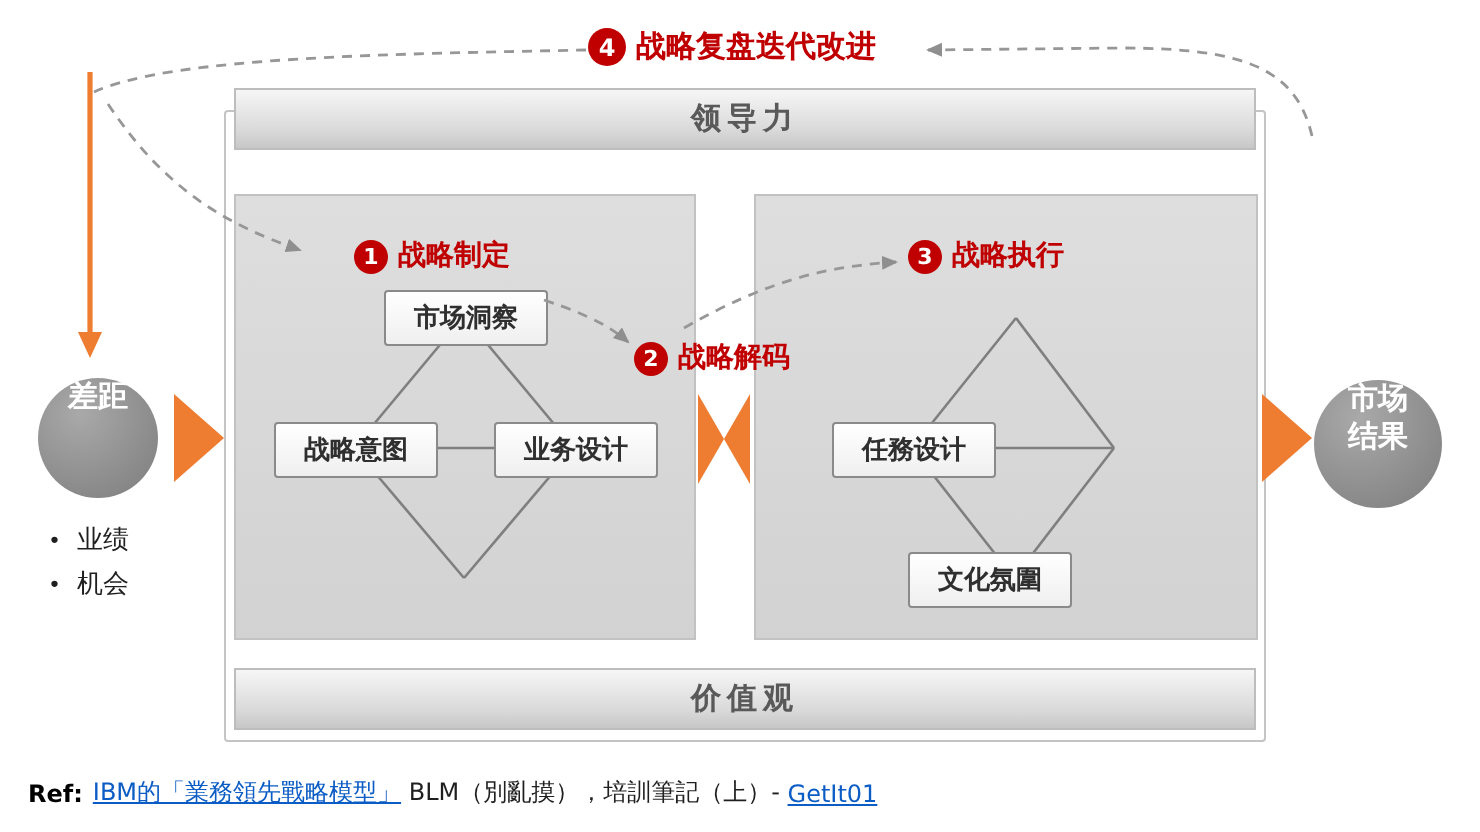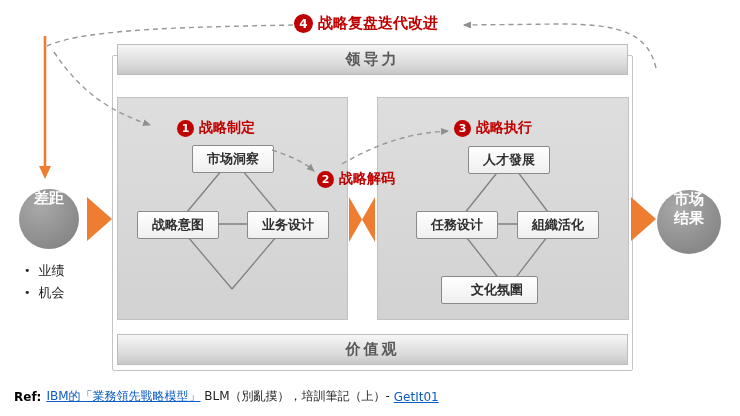--- a/index.html
+++ b/index.html
@@ -91,30 +91,24 @@
   <div class="node-box" style="left:192px;top:145px;">
       <span>市场洞察</span>
     </div>
   <div class="node-box" style="left:247px;top:211px;">
       <span>业务设计</span>
     </div>
   <div class="node-box" style="left:137px;top:211px;">
       <span>战略意图</span>
     </div>
 
-  <div class="node-box" style="left:468px;top:146px;">
-      <span>人才發展</span>
-    </div>
   <div class="node-box" style="left:416px;top:211px;">
       <span>任務设计</span>
     </div>
-  <div class="node-box" style="left:517px;top:211px;">
-      <span>組織活化</span>
-    </div>
-  <div class="node-box" style="left:441px;top:276px;padding-left:15px;">
+  <div class="node-box" style="left:454px;top:276px;">
       <span>文化氛圍</span>
     </div>
 
   <svg class="overlay" viewBox="0 0 740 416">
     <defs>
       <marker id="mArr" markerWidth="10" markerHeight="9" refX="7" refY="3.5" orient="auto" markerUnits="userSpaceOnUse">
         <path d="M0,0 L8,3.5 L0,7 Z" fill="#8f8f8f"></path>
       </marker>
     </defs>
     <path class="dash" d="M656,68 C648,34 622,24 560,24 L464,25" marker-end="url(#mArr)"></path>

